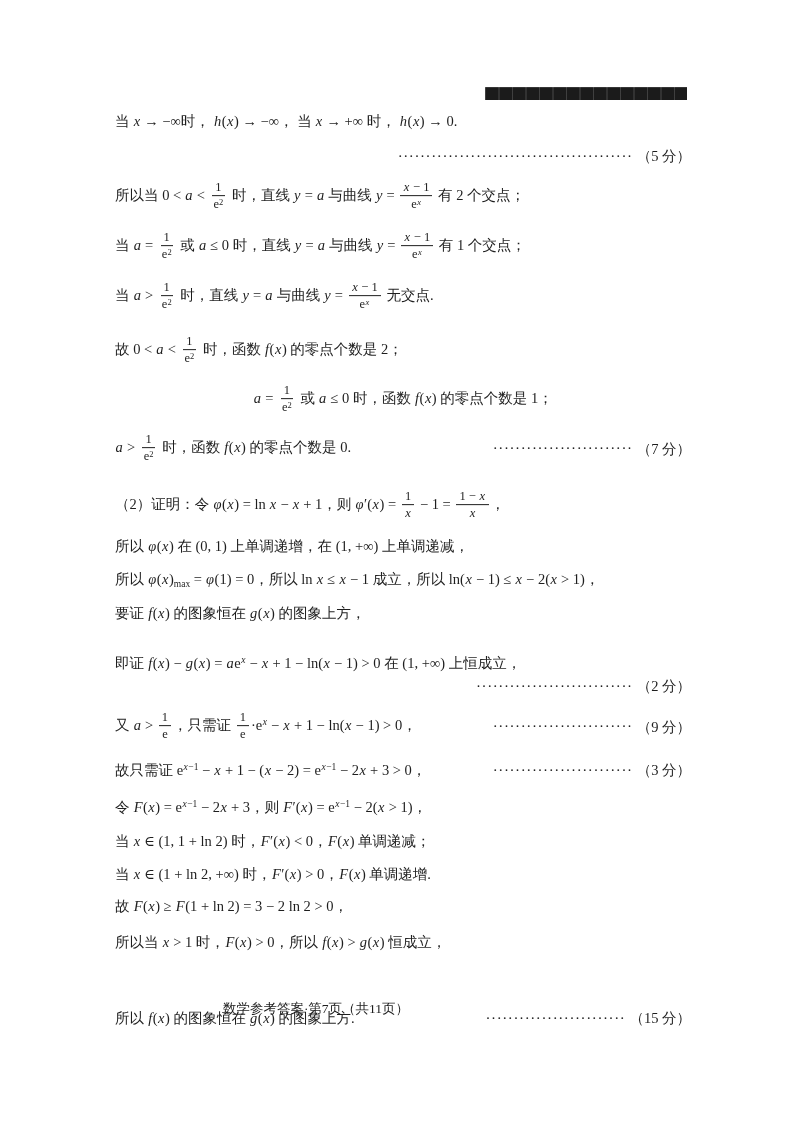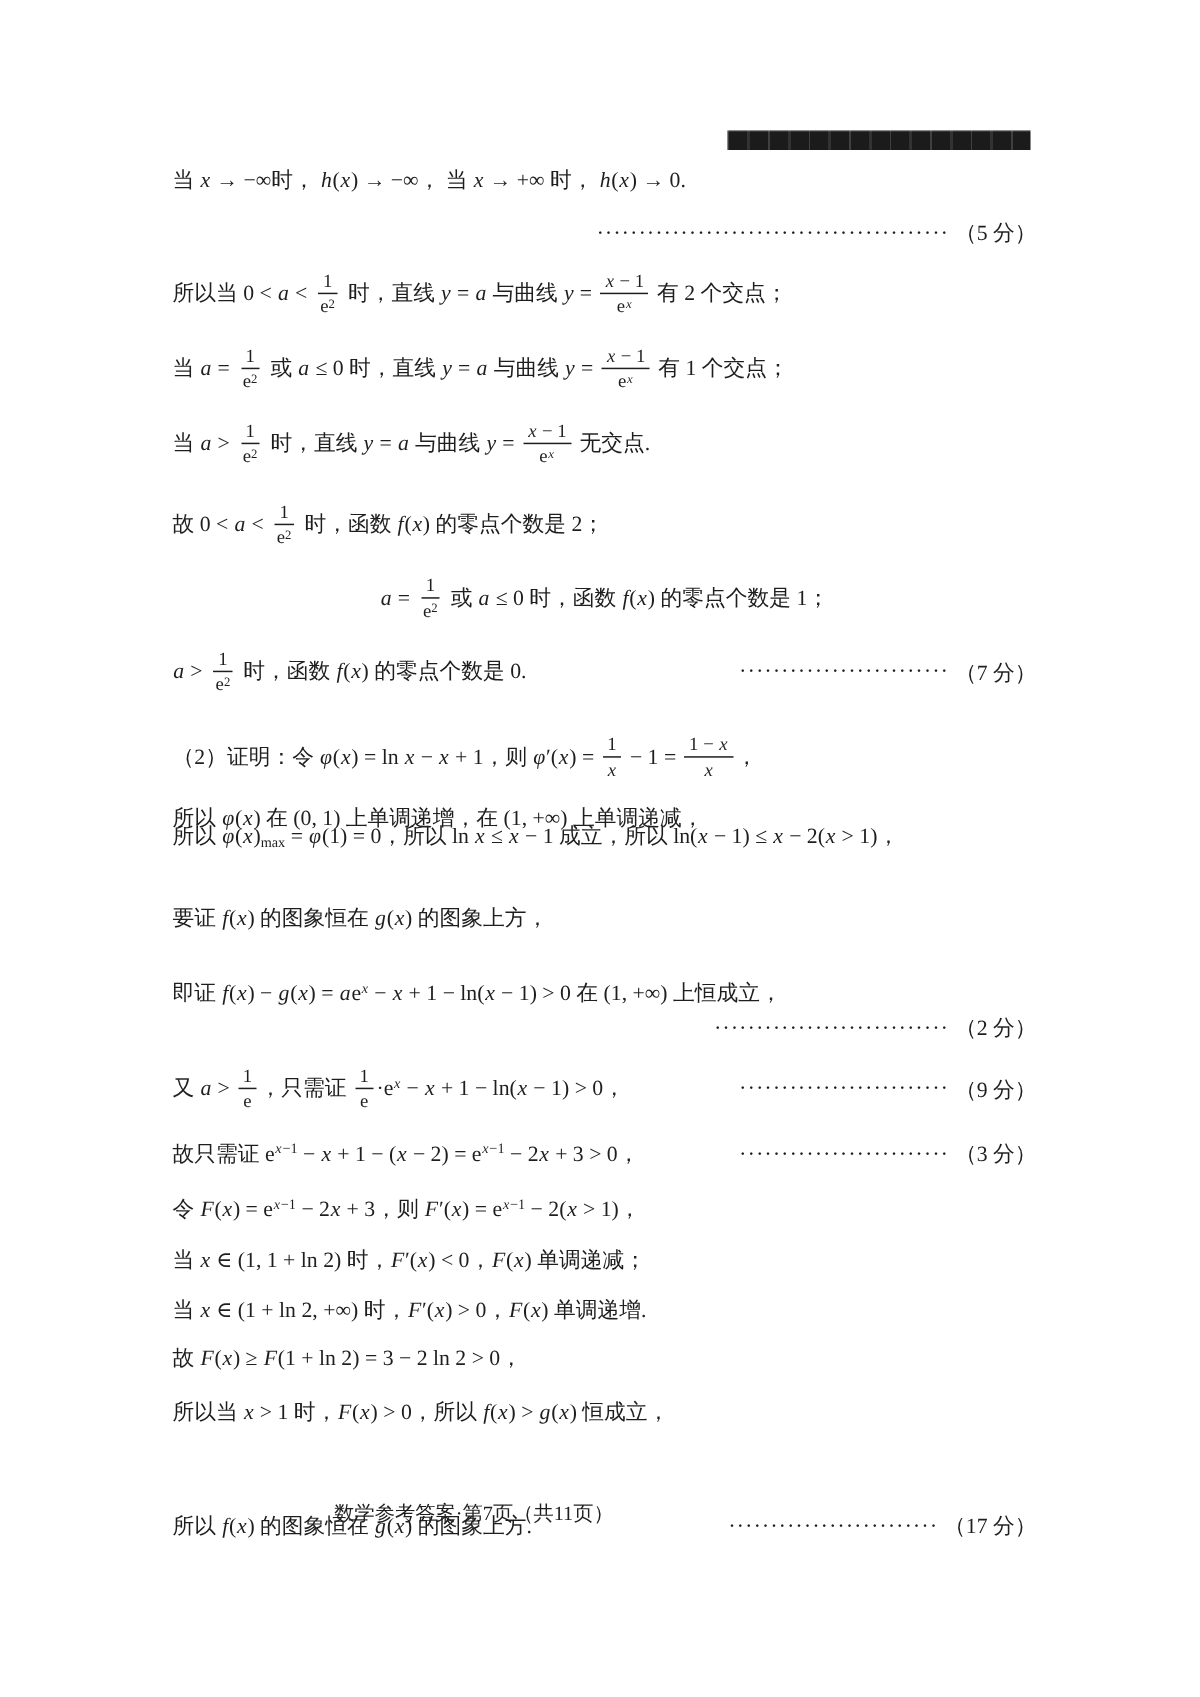--- a/index.html
+++ b/index.html
@@ -111,21 +111,21 @@
             <span class="fnum">1</span>
             <span class="fden"><i>x</i></span>
           </span> − 1 = <span class="frac">
             <span class="fnum">1 − <i>x</i></span>
             <span class="fden"><i>x</i></span>
           </span>，</span>
       </div>
       <div class="line" style="top: 546px;">
         <span class="content">所以 <i>φ</i>(<i>x</i>) 在 (0, 1) 上单调递增，在 (1, +∞) 上单调递减，</span>
       </div>
-      <div class="line" style="top: 558px;">
+      <div class="line" style="top: 579px;">
         <span class="content">所以 <i>φ</i>(<i>x</i>)<sub>max</sub> = <i>φ</i>(1) = 0，所以 ln <i>x</i> ≤ <i>x</i> − 1 成立，所以 ln(<i>x</i> − 1) ≤ <i>x</i> − 2(<i>x</i> &gt; 1)，</span>
       </div>
       <div class="line" style="top: 613px;">
         <span class="content">要证 <i>f</i>(<i>x</i>) 的图象恒在 <i>g</i>(<i>x</i>) 的图象上方，</span>
       </div>
       <div class="line" style="top: 663px;">
         <span class="content">即证 <i>f</i>(<i>x</i>) − <i>g</i>(<i>x</i>) = <i>a</i>e<sup><i>x</i></sup> − <i>x</i> + 1 − ln(<i>x</i> − 1) &gt; 0 在 (1, +∞) 上恒成立，</span>
       </div>
       <div class="line" style="top: 686px;">
         <span class="content"></span>
@@ -163,17 +163,17 @@
       <div class="line" style="top: 906px;">
         <span class="content">故 <i>F</i>(<i>x</i>) ≥ <i>F</i>(1 + ln 2) = 3 − 2 ln 2 &gt; 0，</span>
       </div>
       <div class="line" style="top: 942px;">
         <span class="content">所以当 <i>x</i> &gt; 1 时，<i>F</i>(<i>x</i>) &gt; 0，所以 <i>f</i>(<i>x</i>) &gt; <i>g</i>(<i>x</i>) 恒成立，</span>
       </div>
       <div class="line" style="top: 974px; margin-top: 44px;">
         <span class="content">所以 <i>f</i>(<i>x</i>) 的图象恒在 <i>g</i>(<i>x</i>) 的图象上方.</span>
         <span class="fill"></span>
         <span class="dots">·························</span>
-        <span class="score">（17 分）</span>
+        <span class="score">（15 分）</span>
       </div>
     </div>
   <div class="footer">数学参考答案·第7页（共11页）</div>
 </div>
 
 </body></html>

